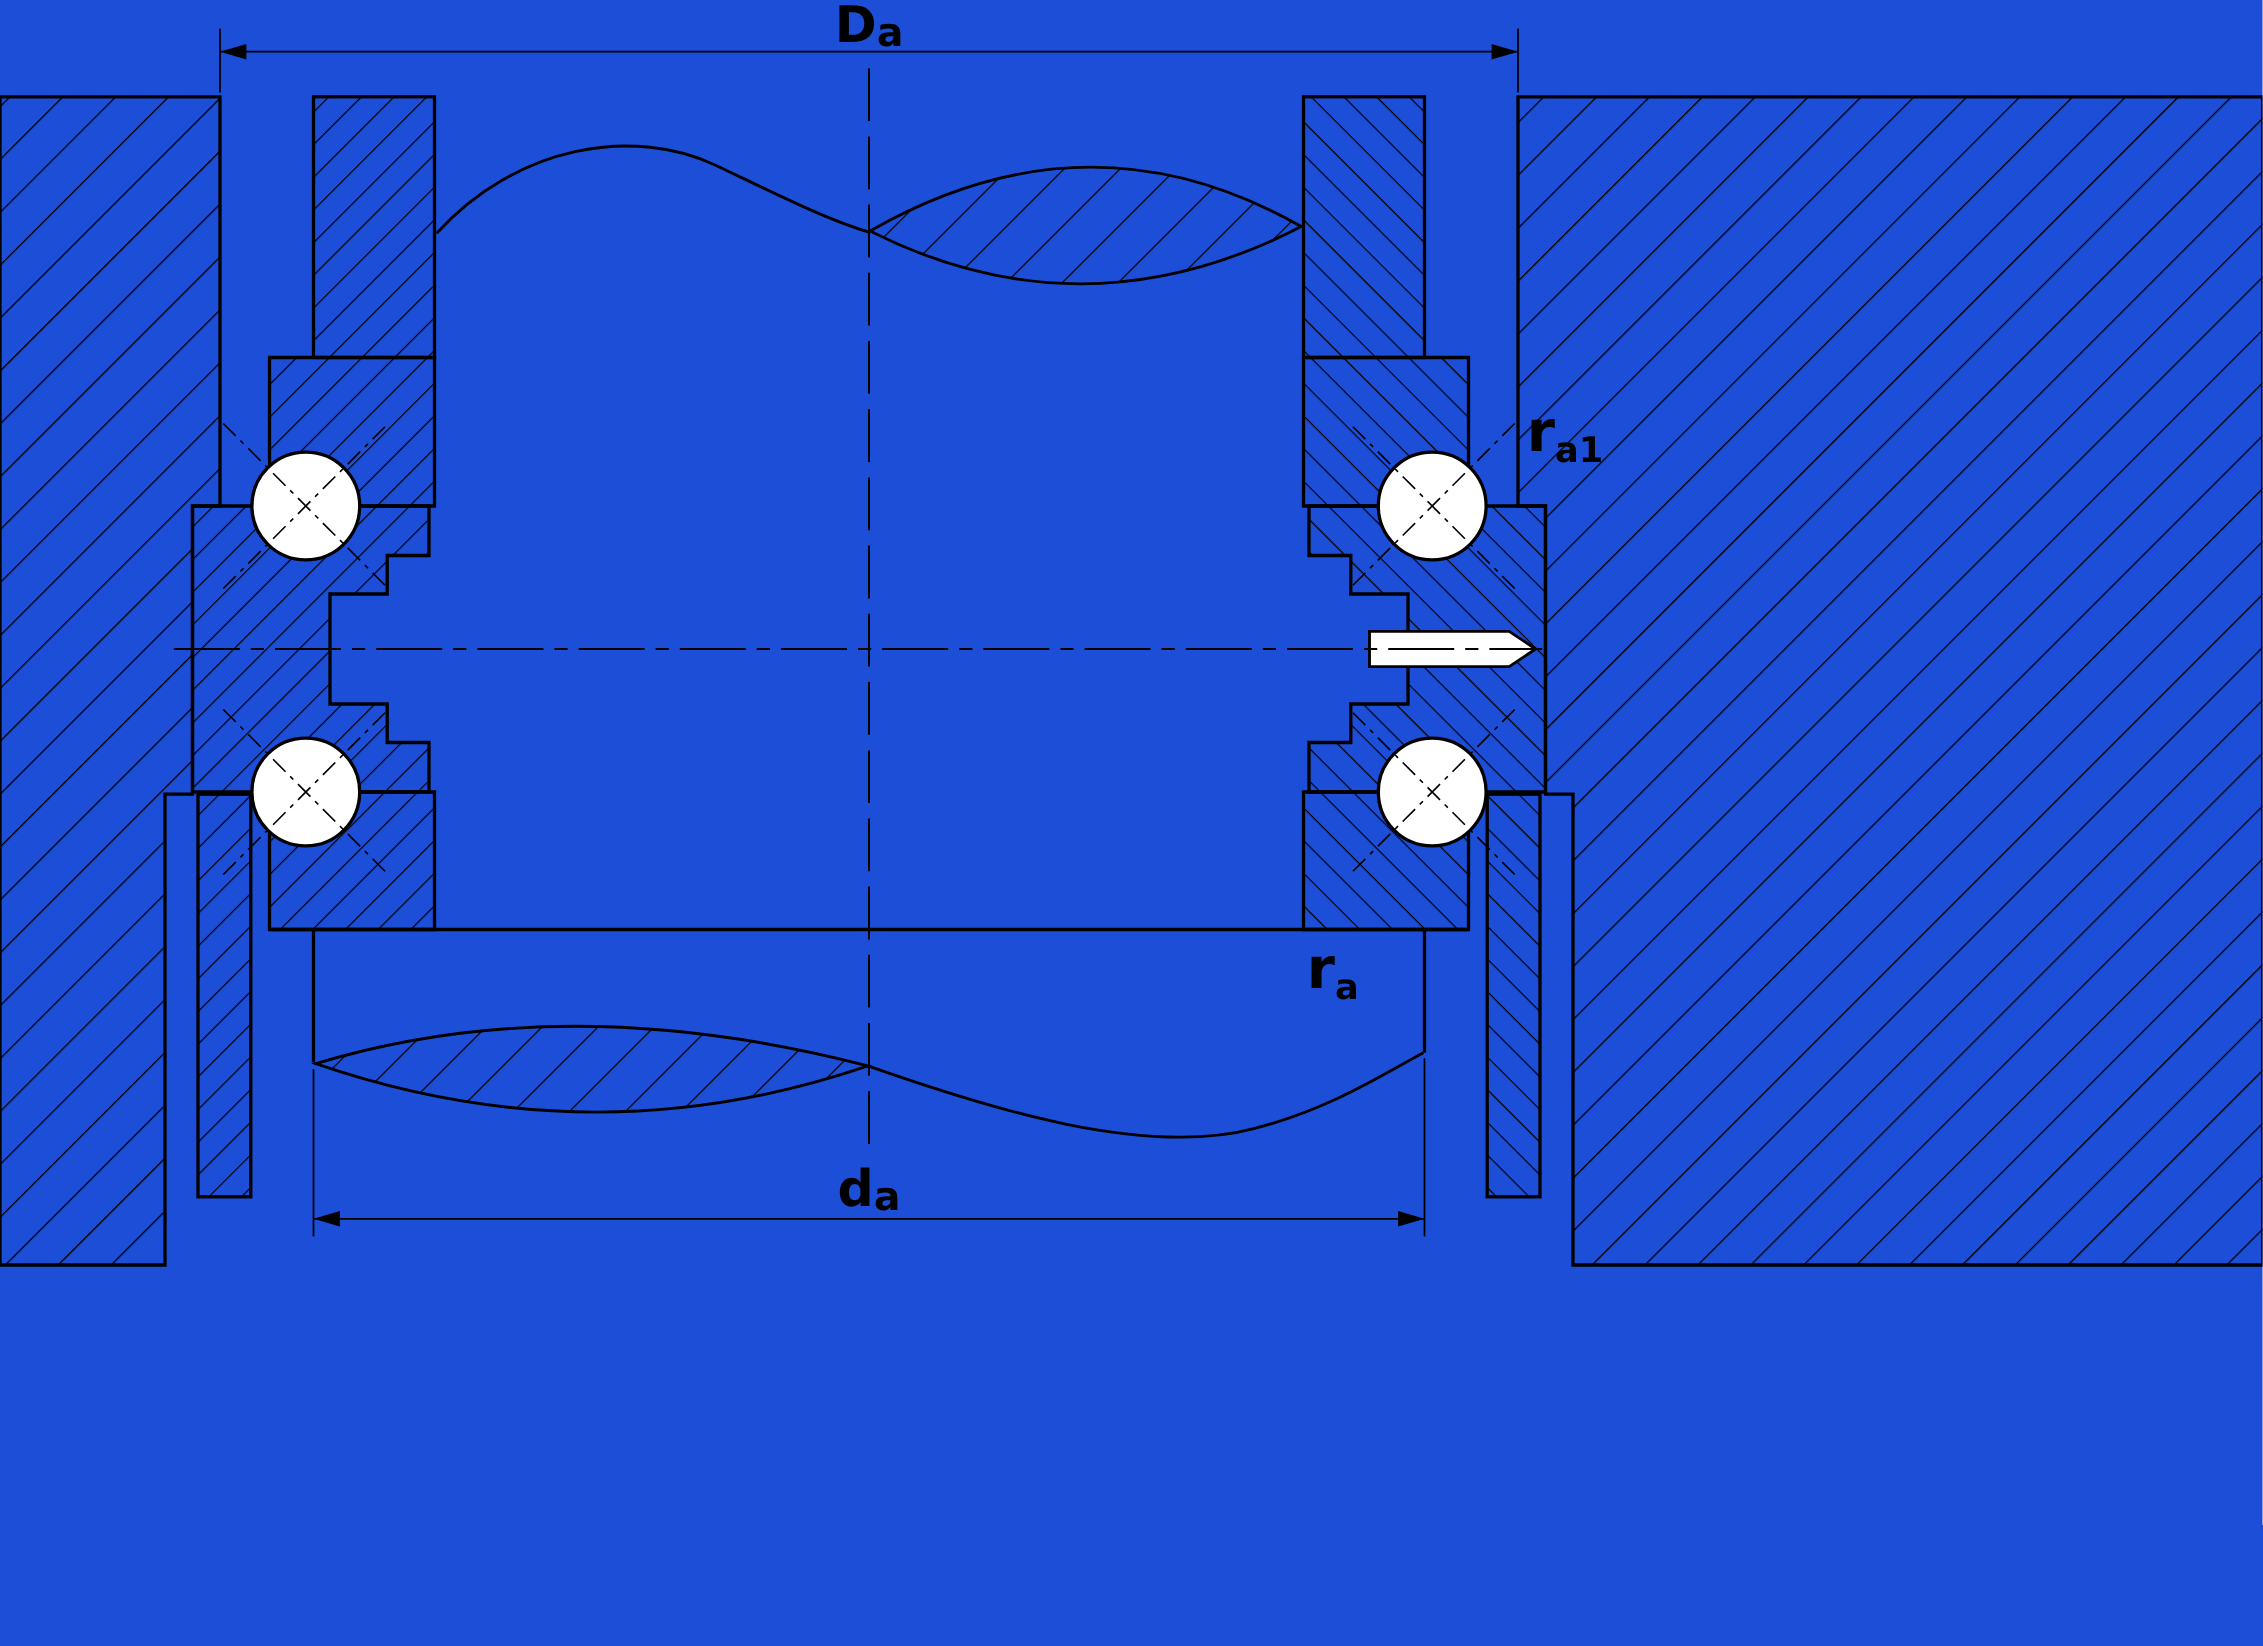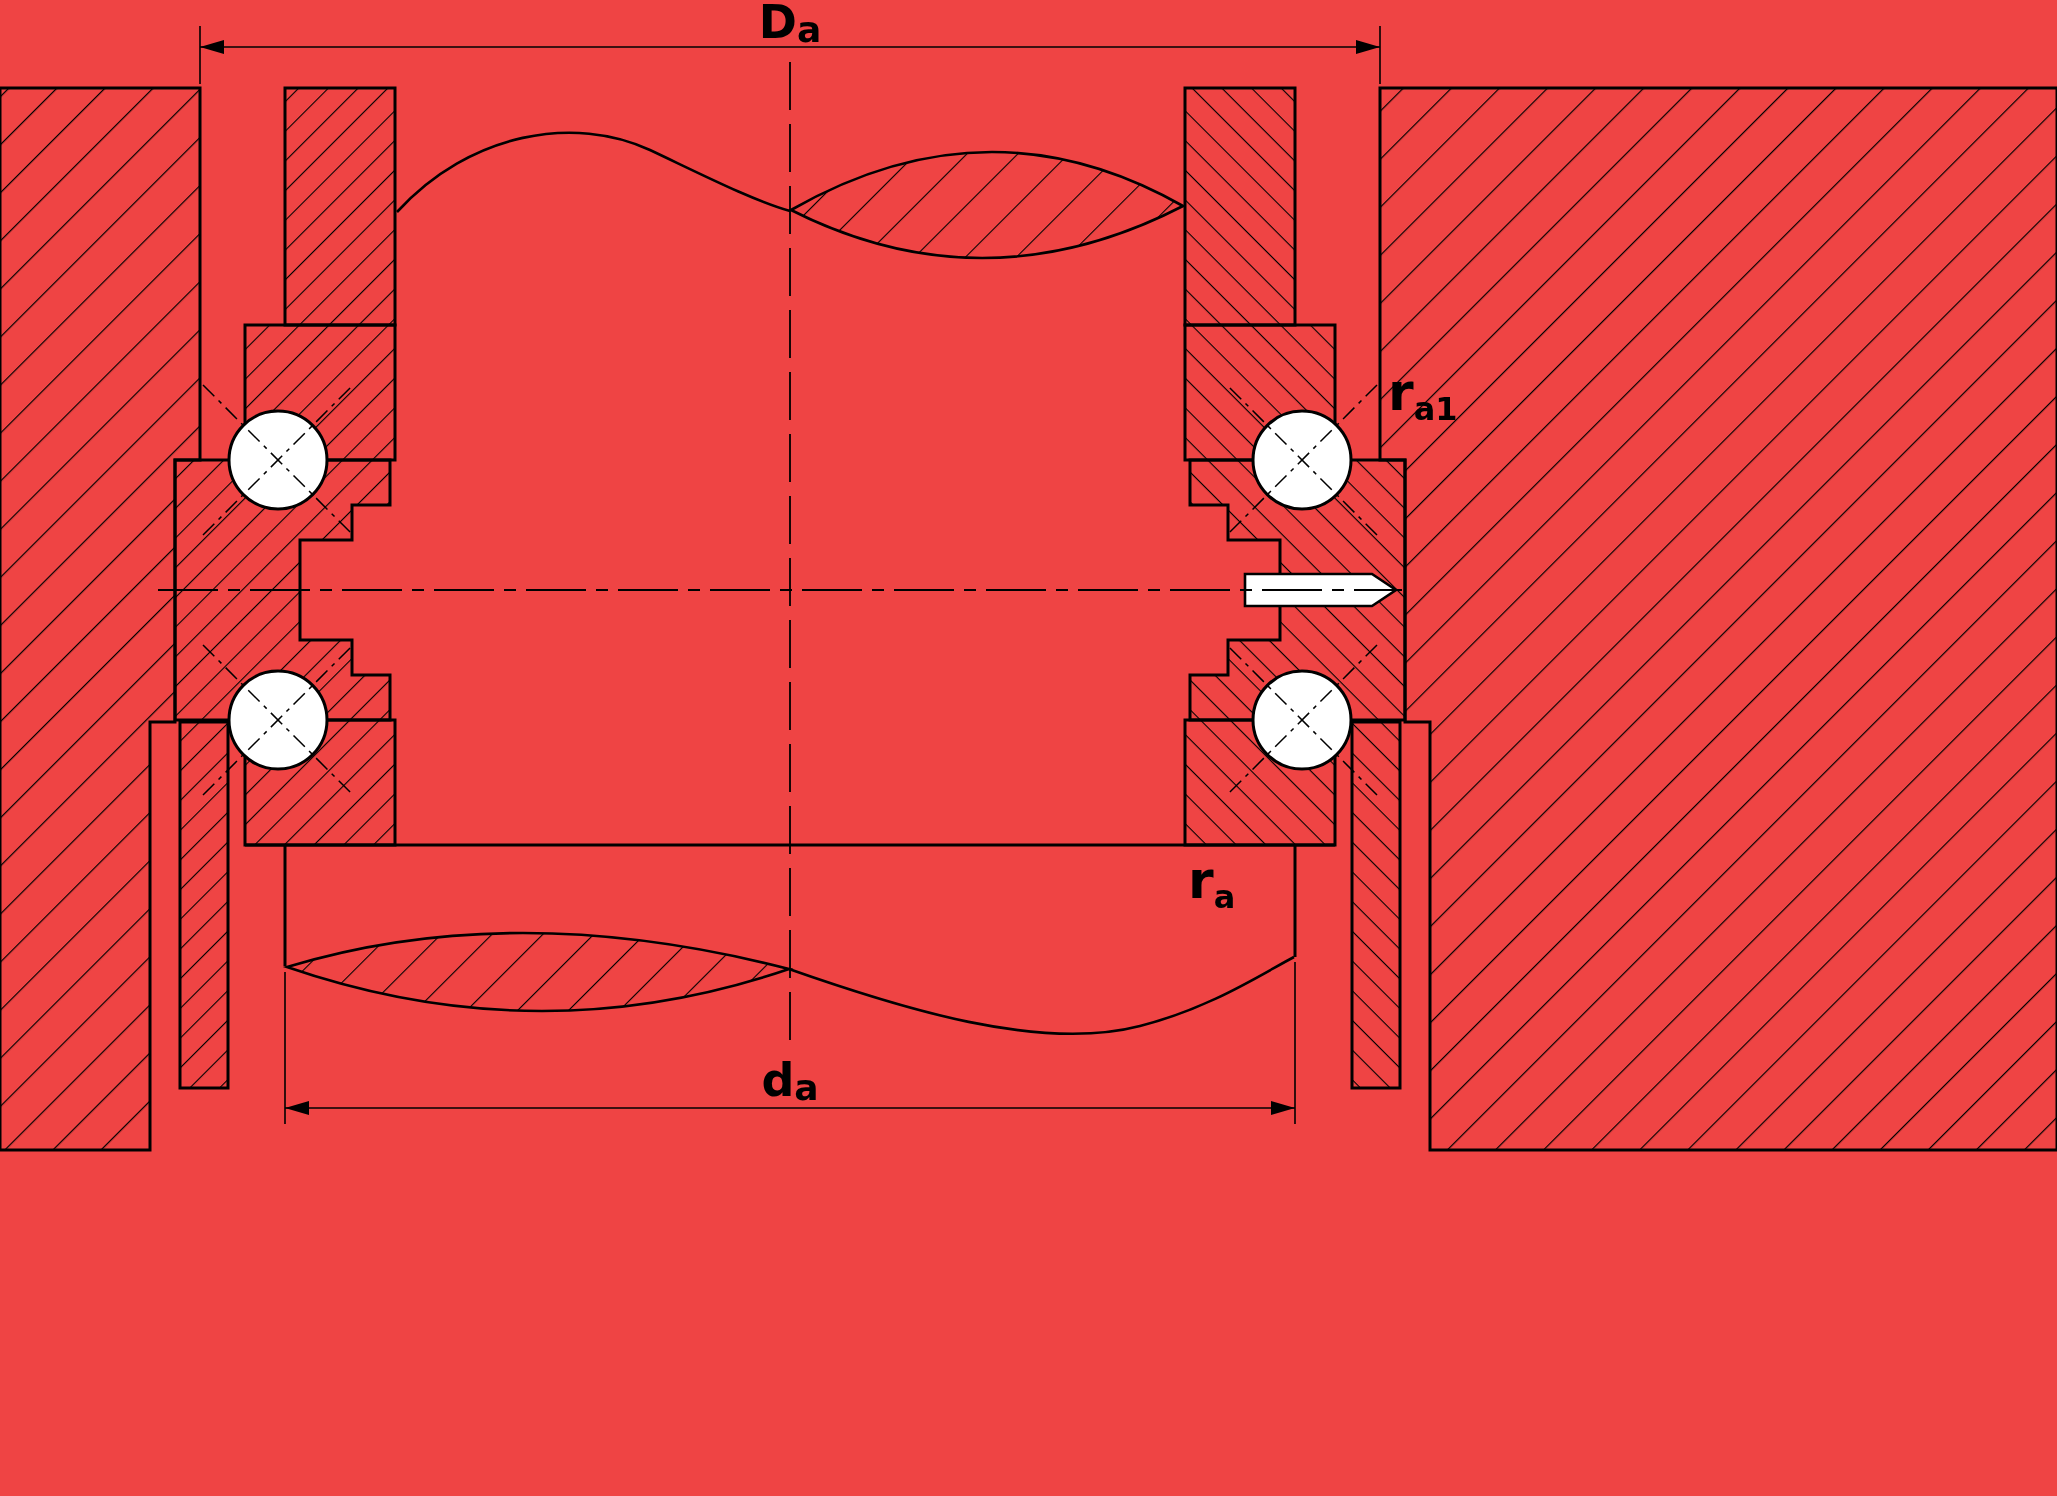--- a/index.html
+++ b/index.html
@@ -1,16 +1,16 @@
 <!DOCTYPE html>
 <html><head>
 <meta charset="utf-8">
 <style>
   html,body{margin:0;padding:0;background:#ffffff;}
-  .stage{position:relative;width:2057px;height:1496px;background:#ef4444;overflow:hidden;
+  .stage{position:relative;width:2057px;height:1496px;background:#1d4ed8;overflow:hidden;
          font-family:"DejaVu Sans","Liberation Sans",sans-serif;}
   svg{display:block;}
   .dim-label{font-family:"DejaVu Sans","Liberation Sans",sans-serif;font-weight:bold;fill:#000;}
   .outline{stroke:#000;stroke-width:3;}
   .thin{stroke:#000;stroke-width:1.6;fill:none;}
   .break{stroke:#000;stroke-width:2.6;}
 </style>
 </head>
 <body>
 

